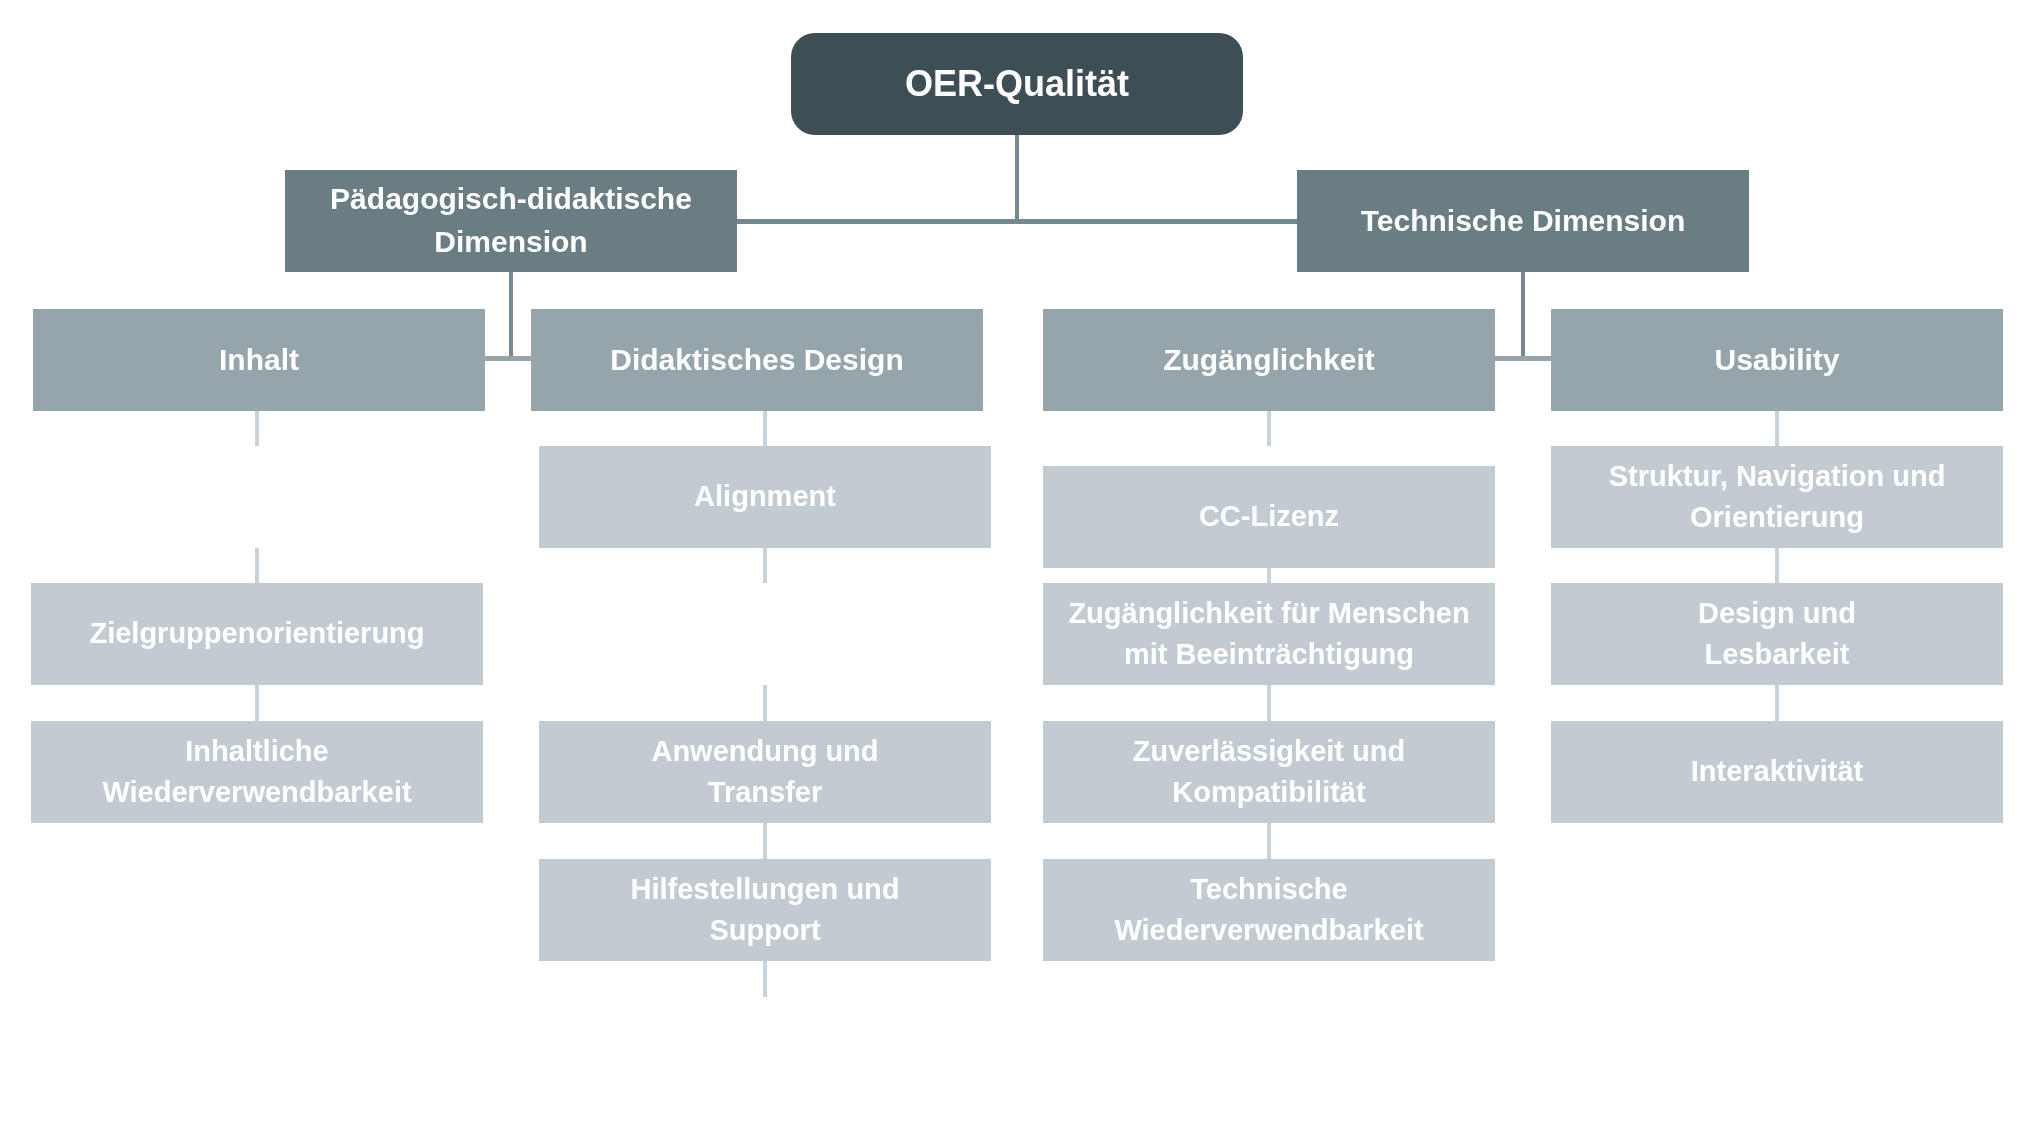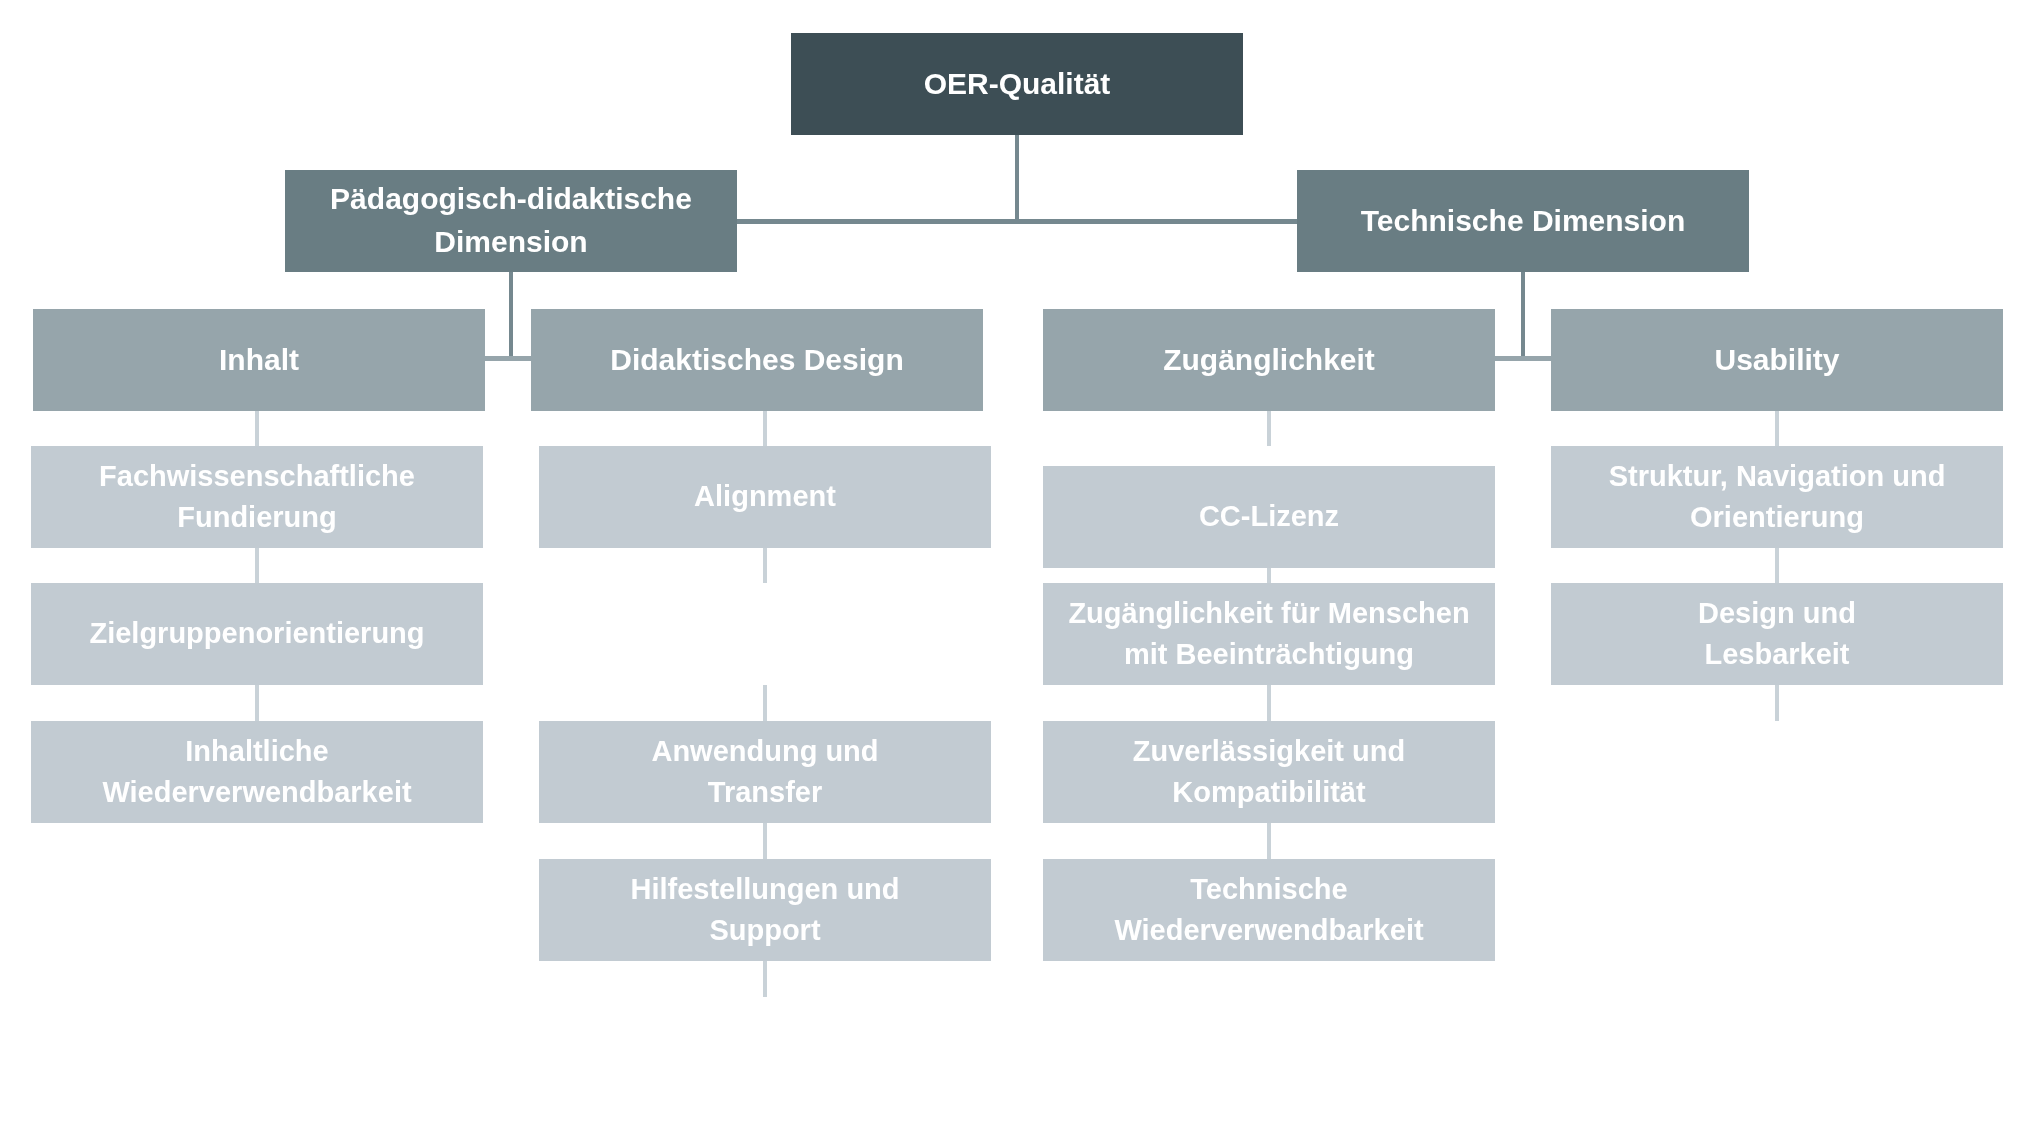--- a/index.html
+++ b/index.html
@@ -14,21 +14,21 @@
     position:absolute;
     width:452px;height:102px;
     display:flex;align-items:center;justify-content:center;
     text-align:center;
     color:var(--c-text,#ffffff);
     font-weight:bold;
     white-space:pre-line;
     line-height:1.42;
     padding:0 10px;box-sizing:border-box;
   }
-  .lv1{background:var(--c-level1,#3d4e55);font-size:30px;}
+  .lv1{background:var(--c-level1,#3d4e55);font-size:36px;border-radius:24px;}
   .lv2{background:var(--c-level2,#697d83);font-size:30px;}
   .lv3{background:var(--c-level3,#96a5ab);font-size:30px;}
   .lv4{background:var(--c-level4,#c2cbd2);font-size:29px;}
   .conn{position:absolute;}
   .conn.v{width:4px;}
   .conn.h{height:5px;}
   .conn.dark{background:var(--c-connector-dark,#75888f);}
   .conn.mid{background:var(--c-connector-mid,#96a5ab);}
   .conn.light{background:var(--c-connector-light,#c9d2d8);}
 </style>
@@ -68,22 +68,20 @@
 
   <div class="node lv2" style="left:285px;top:170px">Pädagogisch-didaktische
 Dimension</div>
   <div class="node lv2" style="left:1297px;top:170px">Technische Dimension</div>
 
   <div class="node lv3" style="left:33px;top:309px">Inhalt</div>
   <div class="node lv3" style="left:531px;top:309px">Didaktisches Design</div>
   <div class="node lv3" style="left:1043px;top:309px">Zugänglichkeit</div>
   <div class="node lv3" style="left:1551px;top:309px">Usability</div>
 
-  <div class="node lv4" style="left:31px;top:446px">Fachwissenschaftliche
-Fundierung</div>
   <div class="node lv4" style="left:31px;top:583px">Zielgruppenorientierung</div>
   <div class="node lv4" style="left:31px;top:721px">Inhaltliche
 Wiederverwendbarkeit</div>
 
   <div class="node lv4" style="left:539px;top:446px">Alignment</div>
   <div class="node lv4" style="left:539px;top:721px">Anwendung und
 Transfer</div>
   <div class="node lv4" style="left:539px;top:859px">Hilfestellungen und
 Support</div>
 
@@ -92,14 +90,15 @@
 Kompatibilität</div>
   <div class="node lv4" style="left:1043px;top:583px">Zugänglichkeit für Menschen
 mit Beeinträchtigung</div>
   <div class="node lv4" style="left:1043px;top:859px">Technische
 Wiederverwendbarkeit</div>
 
   <div class="node lv4" style="left:1551px;top:446px">Struktur, Navigation und
 Orientierung</div>
   <div class="node lv4" style="left:1551px;top:583px">Design und
 Lesbarkeit</div>
+  <div class="node lv4" style="left:1551px;top:721px">Interaktivität</div>
 
 </div>
 
 </body></html>

